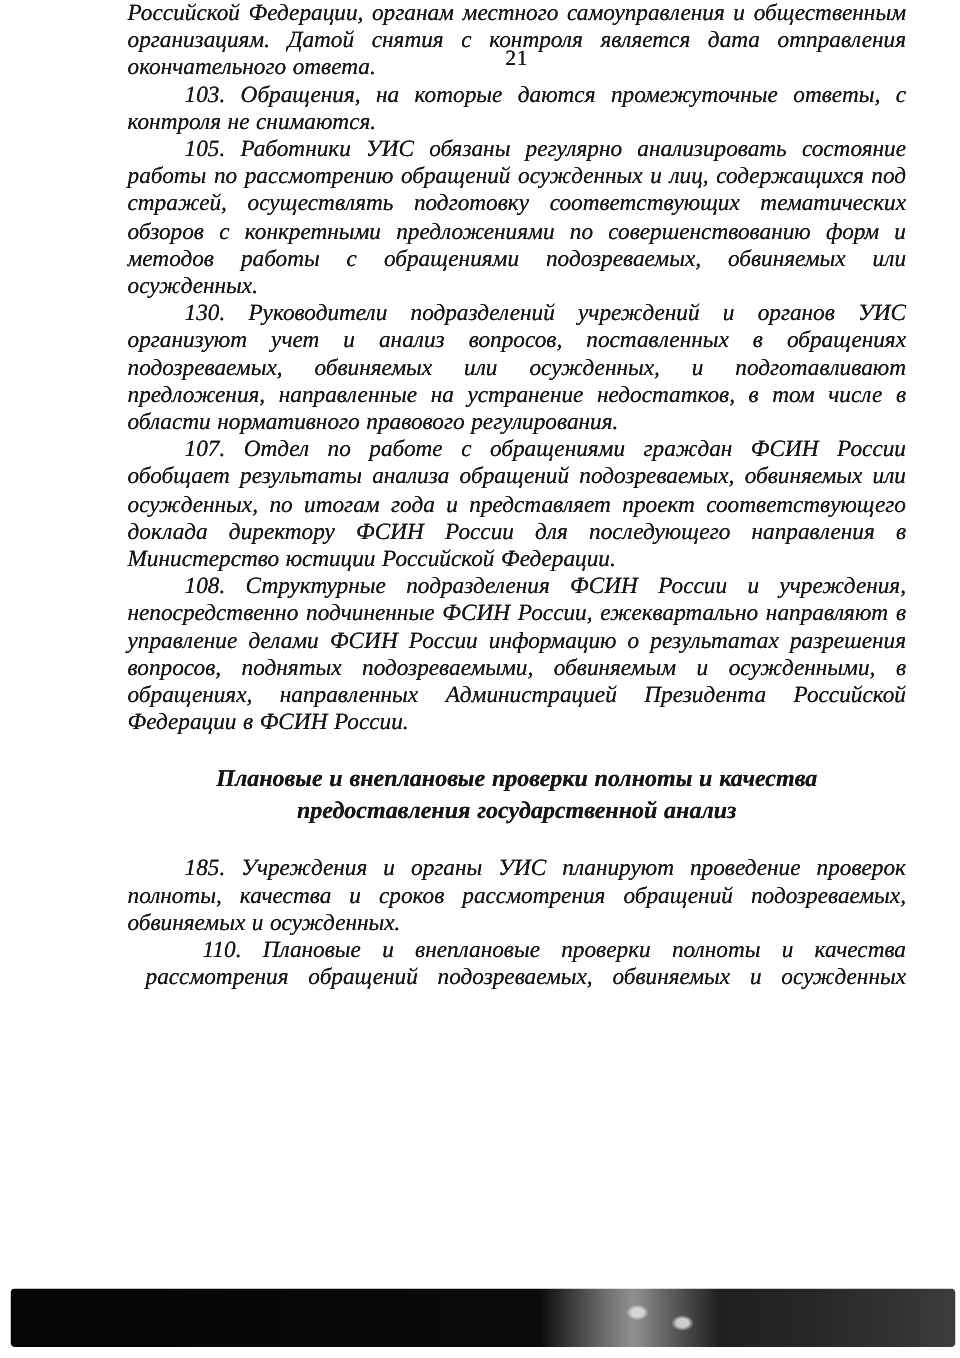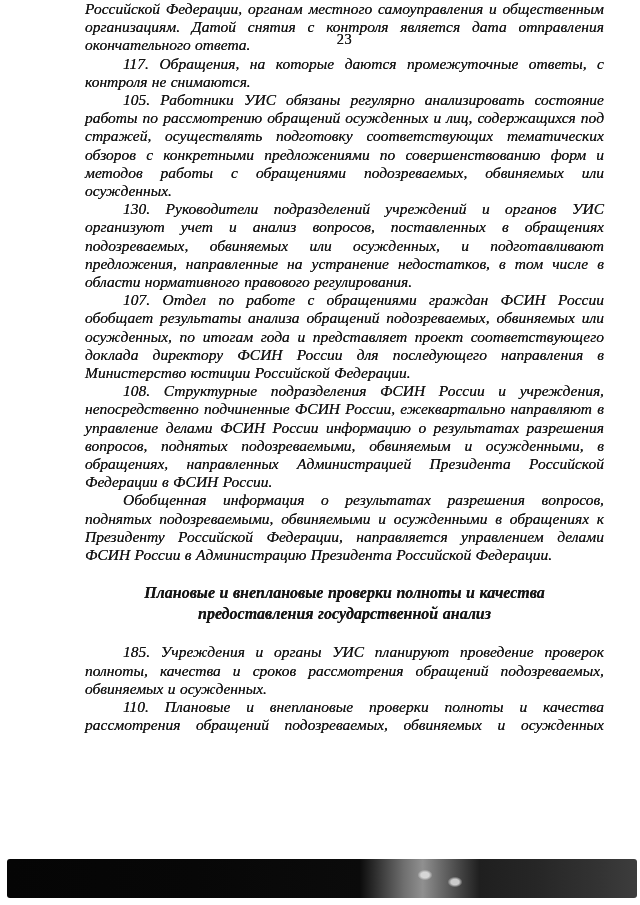--- a/index.html
+++ b/index.html
@@ -40,20 +40,21 @@
   }
   .text-column p {
     margin: 0;
     text-indent: 38px;
   }
   .text-column p.first {
     text-indent: 0;
   }
   .text-column p.justify-last {
     text-align-last: justify;
+    margin-left: 12px;
   }
   .section-heading {
     font-weight: bold;
     text-align: center;
     text-indent: 0;
     font-size: 16px;
     line-height: 21px;
     margin: 18px 0 19px 0;
   }
   
@@ -72,38 +73,37 @@
         #6f6f6f 63%, #909090 66%, #686868 69%,
         #1f1f1f 75%, #262626 84%, #333333 94%, #3d3d3d 100%);
     filter: blur(0.4px);
   }
 </style>
 </head>
 <body>
 
 <div class="page">
 
-  <div class="page-number">23</div>
+  <div class="page-number">21</div>
 
   <div class="text-column">
 
     <p class="first">Российской Федерации, органам местного самоуправления и общественным организациям. Датой снятия с контроля является дата отправления окончательного ответа.</p>
 
-    <p>117. Обращения, на которые даются промежуточные ответы, с контроля не снимаются.</p>
+    <p>103. Обращения, на которые даются промежуточные ответы, с контроля не снимаются.</p>
 
 
     <p>105. Работники УИС обязаны регулярно анализировать состояние работы по рассмотрению обращений осужденных и лиц, содержащихся под стражей, осуществлять подготовку соответствующих тематических обзоров с конкретными предложениями по совершенствованию форм и методов работы с обращениями подозреваемых, обвиняемых или осужденных.</p>
 
     <p>130. Руководители подразделений учреждений и органов УИС организуют учет и анализ вопросов, поставленных в обращениях подозреваемых, обвиняемых или осужденных, и подготавливают предложения, направленные на устранение недостатков, в том числе в области нормативного правового регулирования.</p>
 
     <p>107. Отдел по работе с обращениями граждан ФСИН России обобщает результаты анализа обращений подозреваемых, обвиняемых или осужденных, по итогам года и представляет проект соответствующего доклада директору ФСИН России для последующего направления в Министерство юстиции Российской Федерации.</p>
 
     <p>108. Структурные подразделения ФСИН России и учреждения, непосредственно подчиненные ФСИН России, ежеквартально направляют в управление делами ФСИН России информацию о результатах разрешения вопросов, поднятых подозреваемыми, обвиняемым и осужденными, в обращениях, направленных Администрацией Президента Российской Федерации в ФСИН России.</p>
 
-    <p>Обобщенная информация о результатах разрешения вопросов, поднятых подозреваемыми, обвиняемыми и осужденными в обращениях к Президенту Российской Федерации, направляется управлением делами  ФСИН России в Администрацию Президента Российской Федерации.</p>
 
     <div class="section-heading">
       <span>Плановые и внеплановые проверки полноты и качества</span><br>
       <span>предоставления государственной анализ</span>
     </div>
 
     <p>185. Учреждения и органы УИС планируют проведение проверок полноты, качества и сроков рассмотрения обращений подозреваемых, обвиняемых и осужденных.</p>
 
     <p class="justify-last">110. Плановые и внеплановые проверки полноты и качества рассмотрения обращений подозреваемых, обвиняемых и осужденных</p>
 

